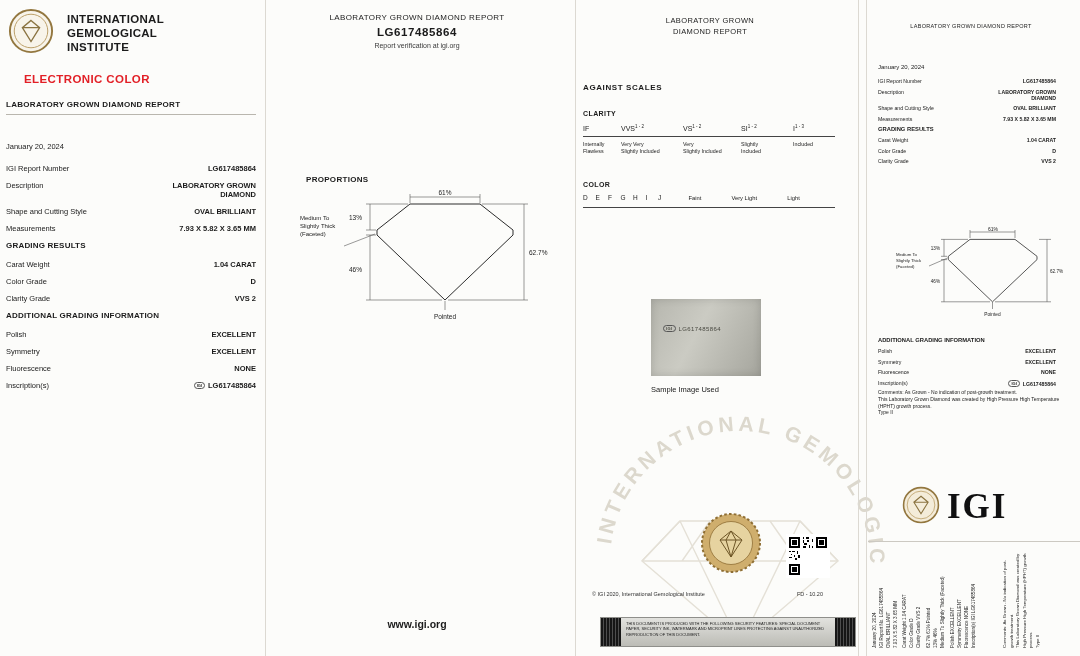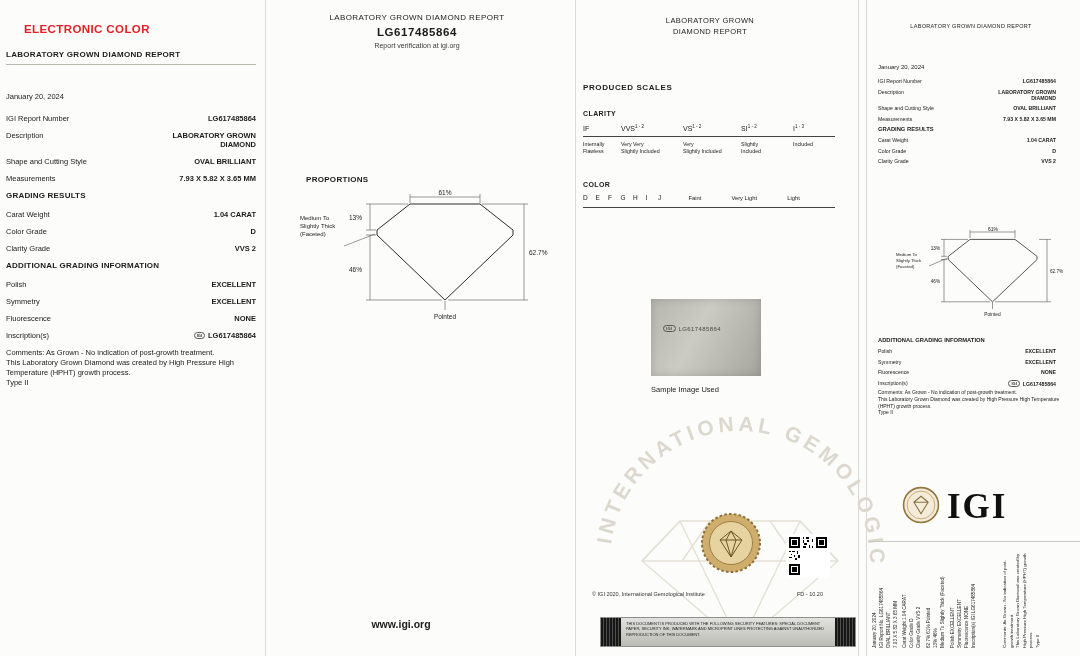--- a/index.html
+++ b/index.html
@@ -26,21 +26,21 @@
   
   .center-head{position:absolute;left:265px;top:13px;width:304px;text-align:center}
   .ch-1{font-size:8px;letter-spacing:.4px}
   .ch-num{font-size:11.5px;font-weight:bold;letter-spacing:.6px;margin-top:4px}
   .ch-verif{font-size:7px;color:#3a3a3a;margin-top:4px}
   .prop-title{position:absolute;left:306px;top:175px;font-size:8px;font-weight:bold;letter-spacing:.3px}
   .diag line,.diag path{stroke:#2c2c2c;fill:none}
   .diag .dim{stroke:#555;stroke-width:.6}
   .diag text{fill:#1b1b1b}
   .girdle-label{font-size:6px;line-height:1.35;white-space:pre-line}
-  .site{position:absolute;left:249px;top:618px;width:304px;text-align:center;font-size:10.5px;font-weight:bold}
+  .site{position:absolute;left:265px;top:618px;width:304px;text-align:center;font-size:10.5px;font-weight:bold}
 
   
   .gs-head{position:absolute;left:630px;top:16px;width:160px;text-align:center;font-size:7.5px;letter-spacing:.4px;line-height:1.4;white-space:pre-line}
   .gs-title{position:absolute;left:583px;top:83px;font-size:8px;font-weight:bold;letter-spacing:.6px}
   .cl-title{position:absolute;left:583px;top:110px;font-size:7px;font-weight:bold;letter-spacing:.4px}
   .cl-grid{position:absolute;left:583px;top:124px;width:252px}
   .cl-row{display:flex}
   .cl-col{font-size:7px}
   .cl-col .sup{font-size:4.5px;vertical-align:super}
   .c1{width:38px}.c2{width:62px}.c3{width:58px}.c4{width:52px}.c5{width:42px}
@@ -97,20 +97,32 @@
   </text>
   <text x="236" y="244" font-size="13" fill="#d9d5ca" font-weight="bold">1975</text>
 </svg>
 
 <div class="fold" style="left:265px"></div>
 <div class="fold" style="left:575px;background:#ecead F"></div>
 <div class="fold" style="left:858px"></div>
 <div class="fold" style="left:866px"></div>
 
 <section class="panel-left panelz">
+  <div class="brand-row">
+    <span>
+      <svg width="46" height="46" viewBox="0 0 48 48">
+        <circle cx="24" cy="24" r="22" fill="#f8f4ea" stroke="#93773f" stroke-width="2"></circle>
+        <circle cx="24" cy="24" r="17.5" fill="none" stroke="#b99c63" stroke-width="1"></circle>
+        <path d="M24 13 L33 20.5 L24 35 L15 20.5 Z M15 20.5 H33" fill="none" stroke="#8a7340" stroke-width="1.4"></path>
+      </svg>
+    </span>
+    <div class="brand-name">INTERNATIONAL
+GEMOLOGICAL
+INSTITUTE</div>
+  </div>
   <div class="electronic">ELECTRONIC COLOR</div>
   <div class="lp-title">LABORATORY GROWN DIAMOND REPORT</div>
   <div class="lp-date">January 20, 2024</div>
 
   <div class="frows">
     <div class="frow">
       <span class="lab">IGI Report Number</span>
       <span class="val">LG617485864</span>
     </div>
     <div class="frow">
@@ -151,23 +163,20 @@
       <span class="val">EXCELLENT</span>
     </div>
     <div class="frow">
       <span class="lab">Fluorescence</span>
       <span class="val">NONE</span>
     </div>
     <div class="frow">
       <span class="lab">Inscription(s)</span>
       <span class="val"><span class="insc-icon">IGI</span><span>LG617485864</span></span>
     </div>
-    <div class="comments">Comments: As Grown - No indication of post-growth treatment.
-This Laboratory Grown Diamond was created by High Pressure High Temperature (HPHT) growth process.
-Type II</div>
   </div>
 </section>
 
 <div class="center-head panelz">
   <div class="ch-1">LABORATORY GROWN DIAMOND REPORT</div>
   <div class="ch-num">LG617485864</div>
   <div class="ch-verif">Report verification at igi.org</div>
 </div>
 
 <div class="prop-title panelz">PROPORTIONS</div>
@@ -203,21 +212,21 @@
   </svg>
   <div class="girdle-label abs" style="left:8px;top:26px;width:46px">Medium To
 Slightly Thick
 (Faceted)</div>
 </div>
 
 <div class="site panelz">www.igi.org</div>
 
 <div class="gs-head panelz">LABORATORY GROWN
 DIAMOND REPORT</div>
-<div class="gs-title panelz">PRODUCED SCALES</div>
+<div class="gs-title panelz">AGAINST SCALES</div>
 <div class="cl-title panelz">CLARITY</div>
 
 <div class="cl-grid panelz">
   <div class="cl-row">
     <span class="cl-col c1"><span>IF</span><span class="sup"></span></span>
     <span class="cl-col c2"><span>VVS</span><span class="sup">1 - 2</span></span>
     <span class="cl-col c3"><span>VS</span><span class="sup">1 - 2</span></span>
     <span class="cl-col c4"><span>SI</span><span class="sup">1 - 2</span></span>
     <span class="cl-col c5"><span>I</span><span class="sup">1 - 3</span></span>
   </div>

